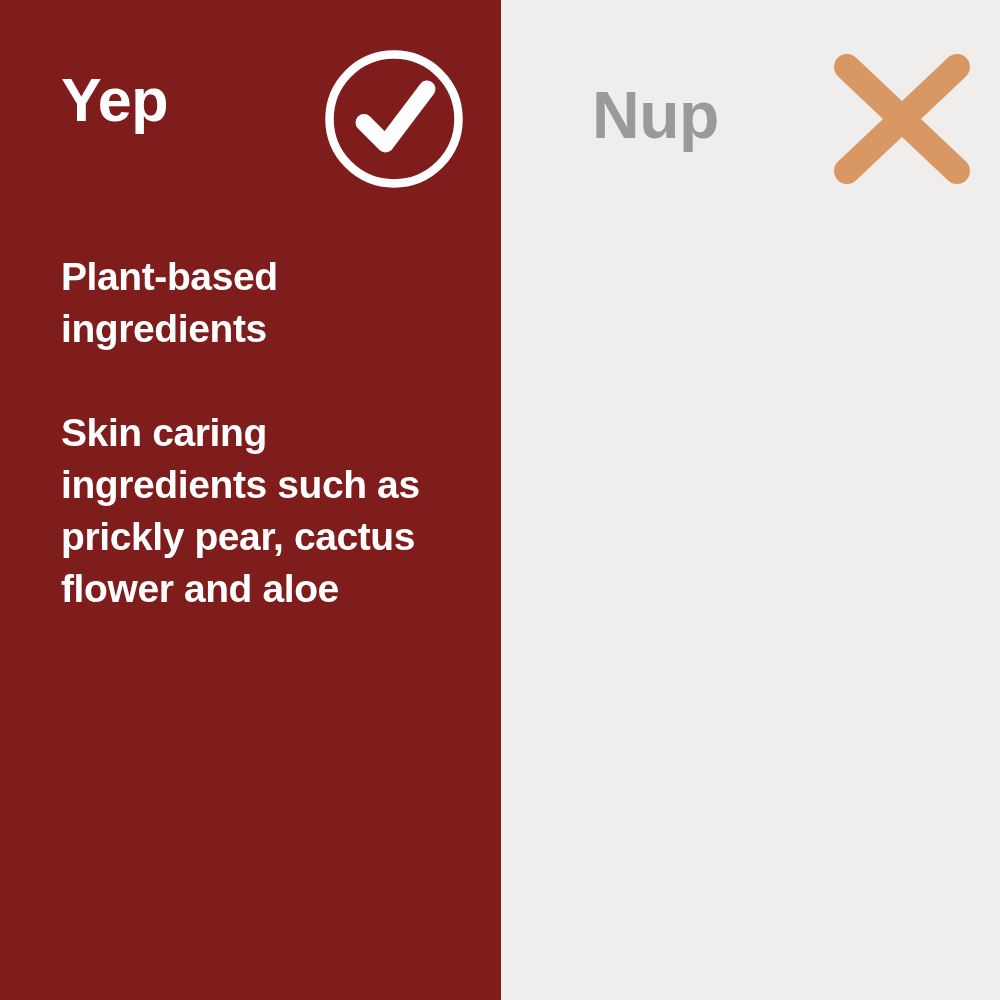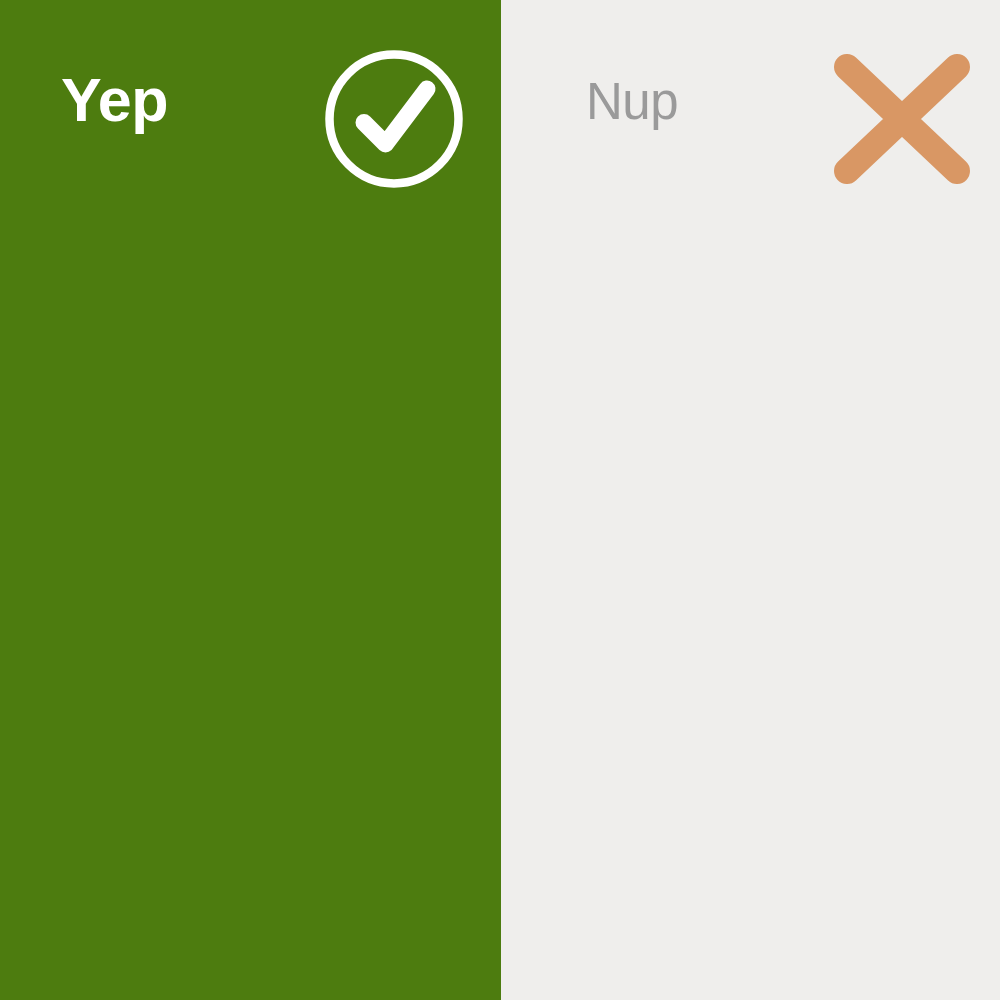--- a/index.html
+++ b/index.html
@@ -21,21 +21,21 @@
     display: flex;
     flex-direction: row;
     align-items: stretch;
   }
 
   
   .panel-yep {
     position: relative;
     width: 501px;
     height: 1000px;
-    background: #4d7c0f;
+    background: #7f1d1d;
     box-sizing: border-box;
     flex: 0 0 501px;
   }
 
   
   .panel-nup {
     position: relative;
     width: 499px;
     height: 1000px;
     background: #efeeec;
@@ -62,23 +62,23 @@
     line-height: 1;
     color: #ffffff;
     letter-spacing: -0.5px;
     white-space: nowrap;
   }
 
   .heading-nup {
     position: absolute;
     left: 580px;
     top: 70px;
-    margin: 6px;
-    font-size: 51px;
-    font-weight: normal;
+    margin: 12px;
+    font-size: 66px;
+    font-weight: bold;
     line-height: 1;
     color: #9a9a9a;
     letter-spacing: -0.5px;
     white-space: nowrap;
   }
 
   .icon-check-circle {
     position: absolute;
     left: 323px;
     top: 48px;
@@ -131,20 +131,22 @@
     <div class="panel-header">
       <h1 class="heading-yep">Yep</h1>
 
       <svg class="icon-check-circle" viewBox="0 0 142 142" aria-hidden="true">
         <circle cx="71" cy="71" r="64.5" fill="none" stroke="#ffffff" stroke-width="8.5"></circle>
         <path d="M41 74.5 L62.5 96 L104 41" fill="none" stroke="#ffffff" stroke-width="17" stroke-linecap="round" stroke-linejoin="round"></path>
       </svg>
     </div>
 
     <ul class="yep-list">
+      <li class="yep-item">Plant-based ingredients</li>
+      <li class="yep-item">Skin caring ingredients such as prickly pear, cactus flower and aloe</li>
     </ul>
 
   </section>
 
   <section class="panel-nup">
 
     <div class="panel-header"></div>
 
   </section>
 

